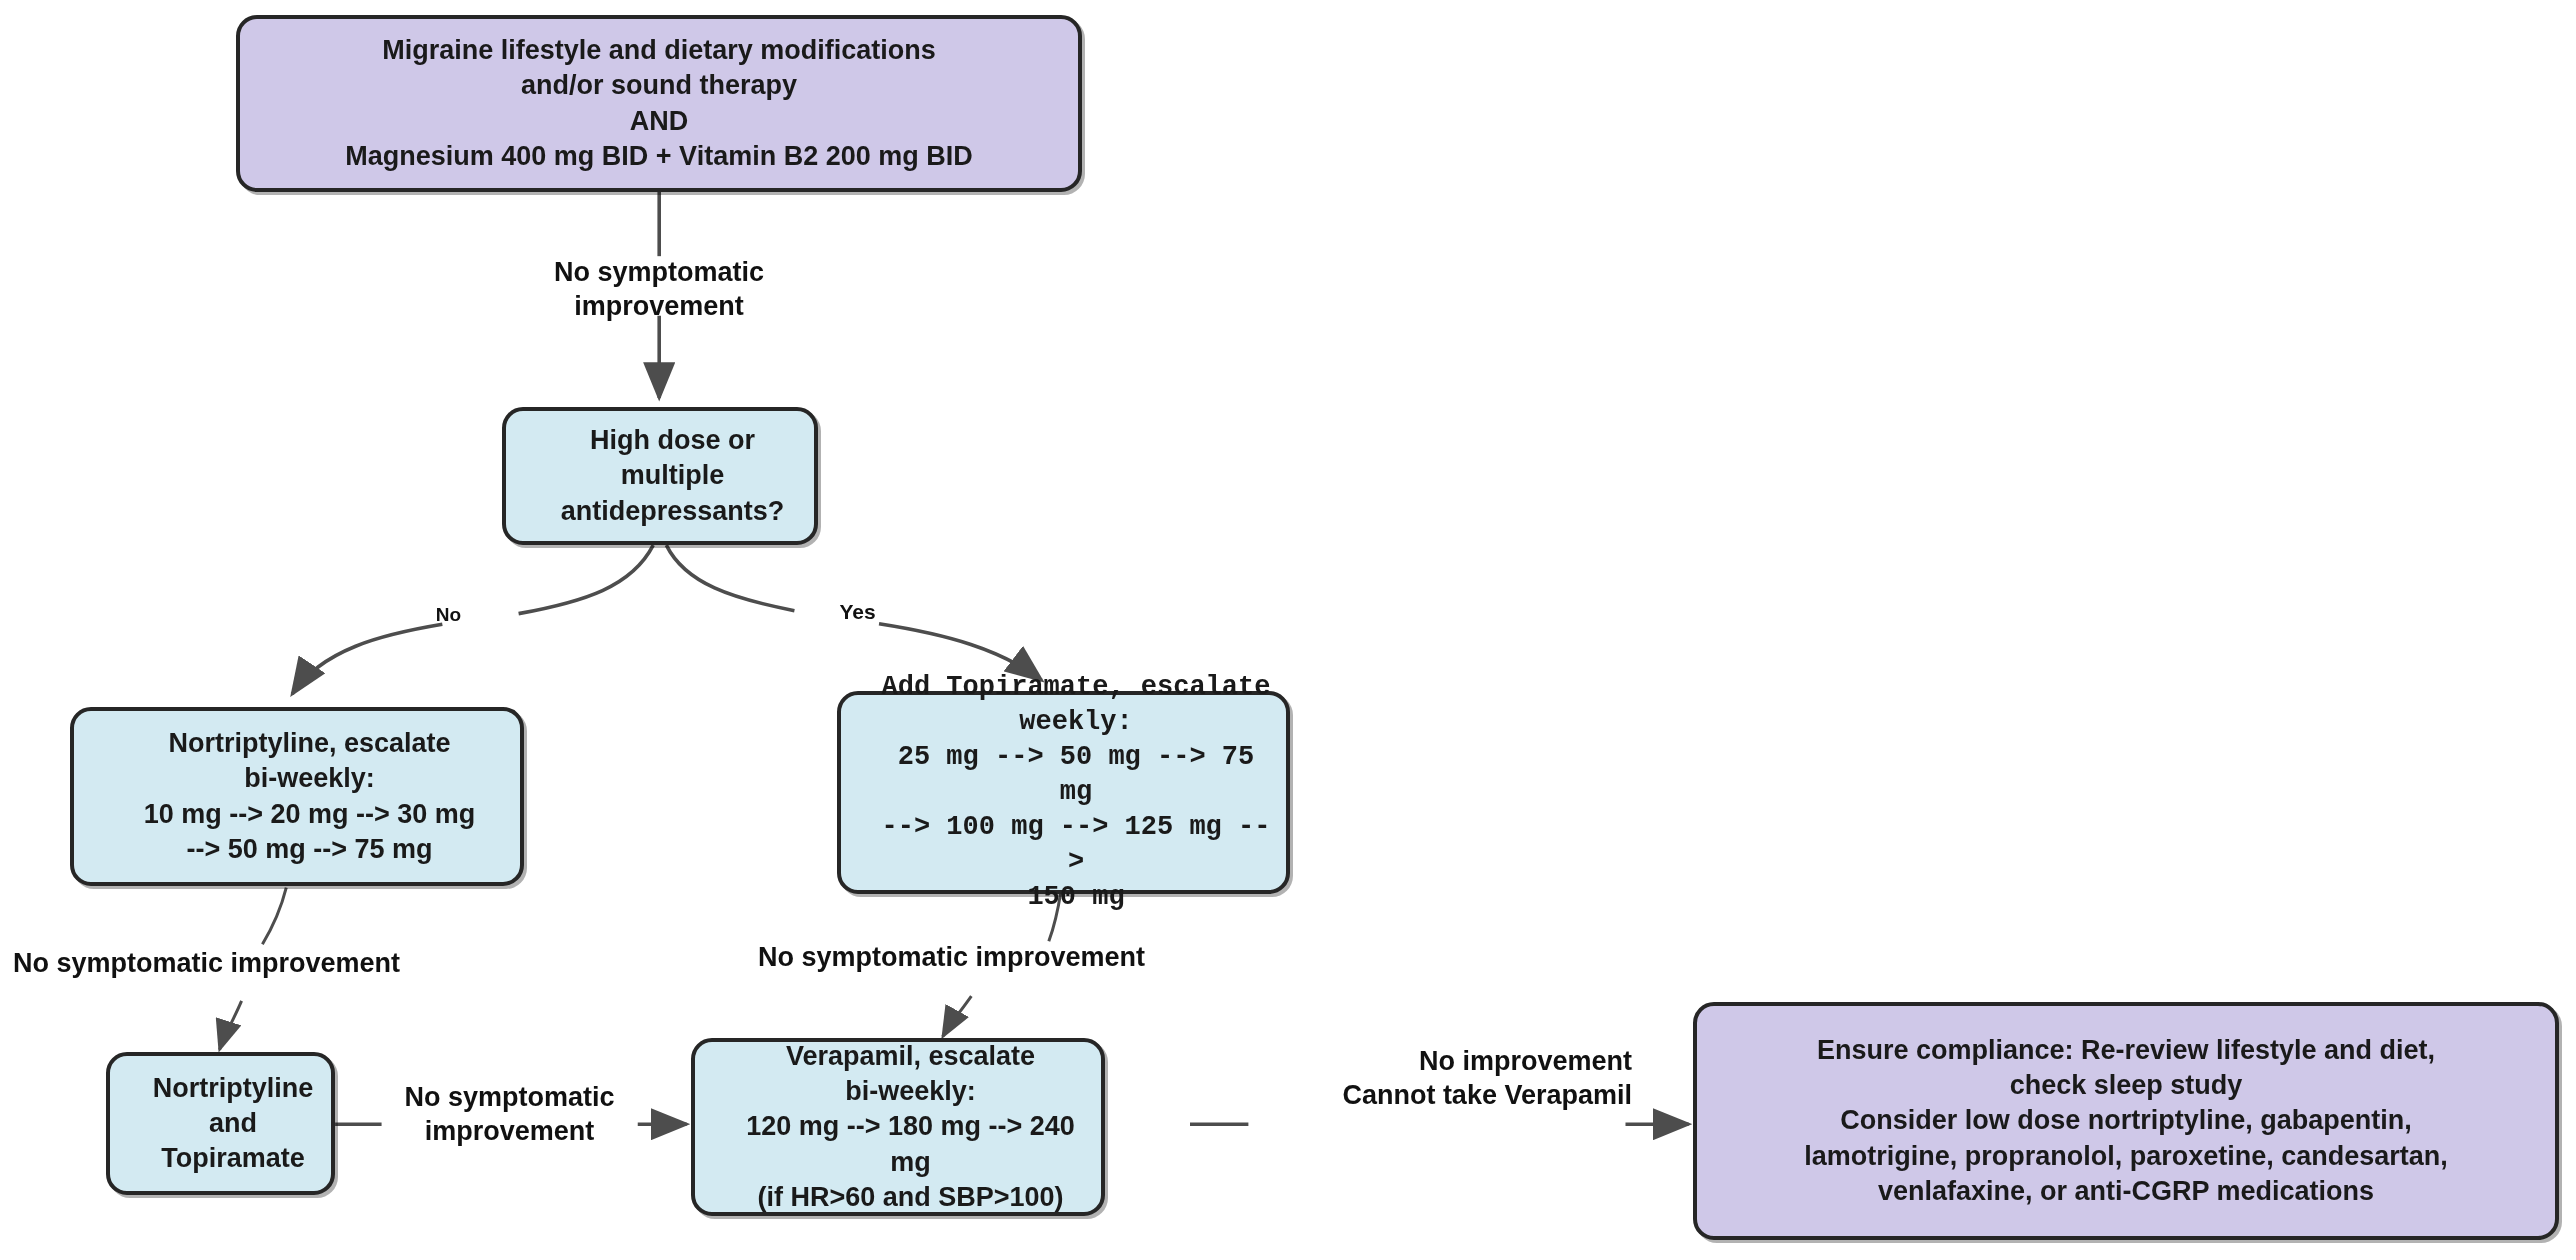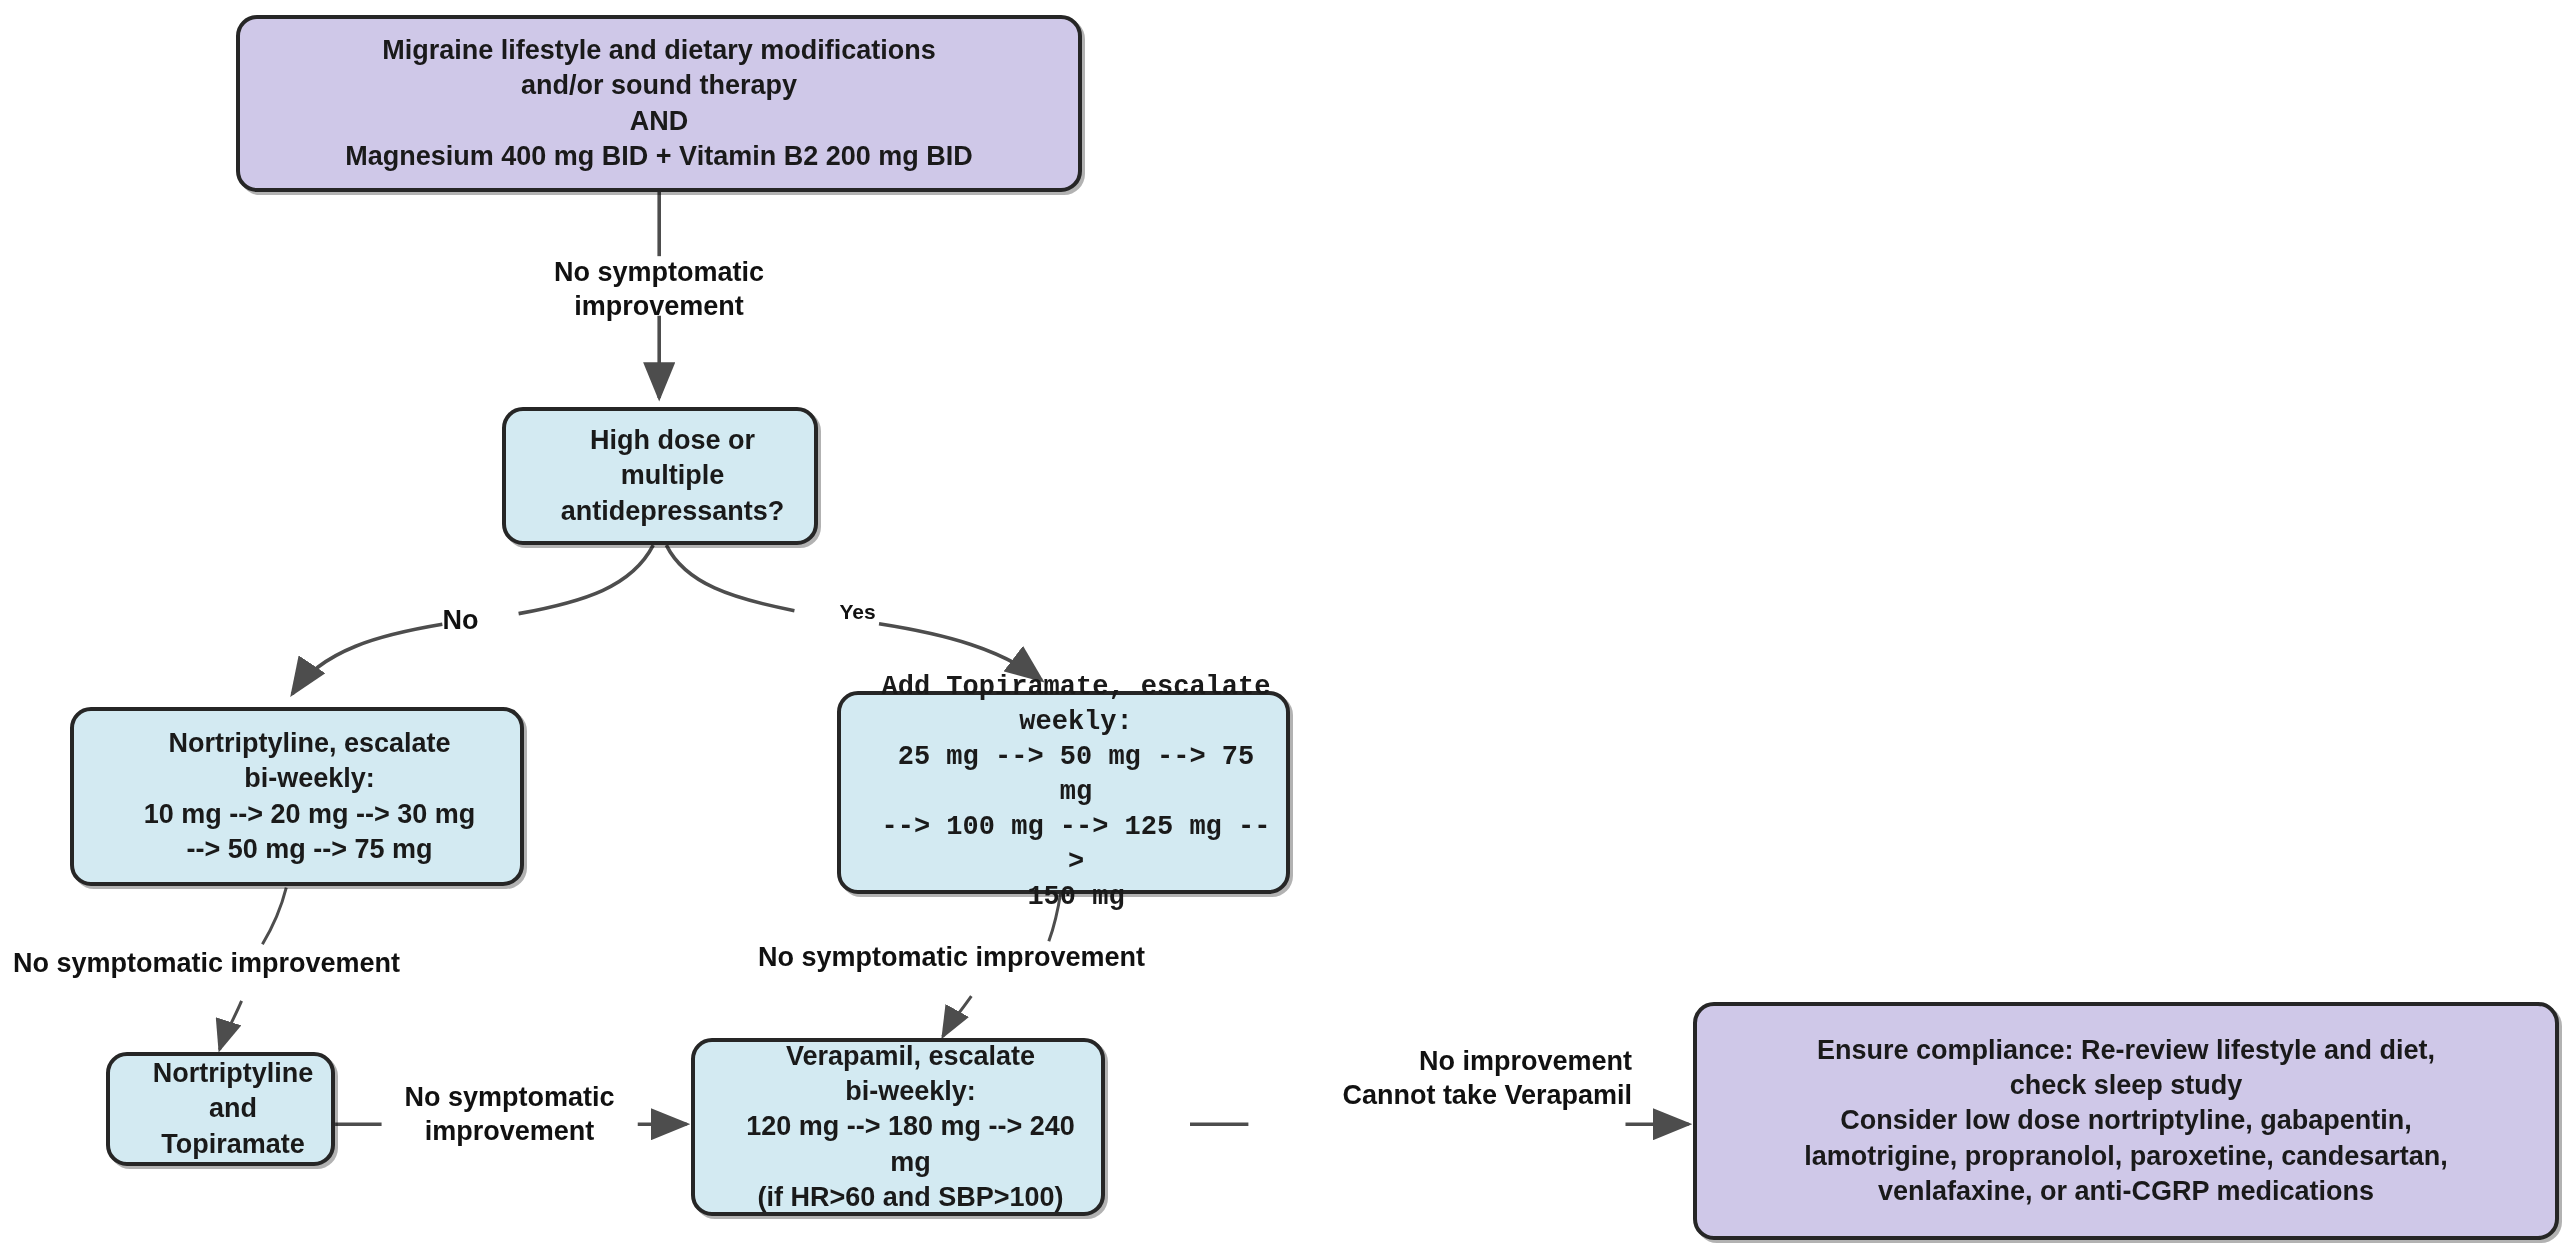--- a/index.html
+++ b/index.html
@@ -123,21 +123,21 @@
   </div>
 
   <div class="node-box fill-blue" style="left:837px; top:691px; width:453px; height:203px; font-size:27px;font-family:Liberation Mono, monospace;">
     <span class="txt">Add Topiramate, escalate
 weekly:
 25 mg --&gt; 50 mg --&gt; 75 mg
 --&gt; 100 mg --&gt; 125 mg --&gt;
 150 mg</span>
   </div>
 
-  <div class="node-box fill-blue" style="left:106px; top:1052px; width:229px; height:114px; font-size:27px;">
+  <div class="node-box fill-blue" style="left:106px; top:1052px; width:229px; height:143px; font-size:27px;">
     <span class="txt">Nortriptyline
 and
 Topiramate</span>
   </div>
 
   <div class="node-box fill-blue" style="left:691px; top:1038px; width:414px; height:178px; font-size:27px;">
     <span class="txt">Verapamil, escalate
 bi-weekly:
 120 mg --&gt; 180 mg --&gt; 240 mg
 (if HR&gt;60 and SBP&gt;100)</span>
@@ -147,21 +147,21 @@
     <span class="txt">Ensure compliance: Re-review lifestyle and diet,
 check sleep study
 Consider low dose nortriptyline, gabapentin,
 lamotrigine, propranolol, paroxetine, candesartan,
 venlafaxine, or anti-CGRP medications</span>
   </div>
 
   <div class="edge-label" style="left:510px; top:255px; width:298px; font-size:27px;">No symptomatic
 improvement</div>
 
-  <div class="edge-label" style="left:422px; top:603px; width:77px; font-size:27px;">No</div>
+  <div class="edge-label" style="left:410px; top:603px; width:77px; font-size:19px;">No</div>
 
   <div class="edge-label" style="left:816px; top:599px; width:83px; font-size:21px;">Yes</div>
 
   <div class="edge-label el-left" style="left:13px; top:946px; width:536px; font-size:27px;">No symptomatic improvement</div>
 
   <div class="edge-label el-left" style="left:758px; top:940px; width:536px; font-size:27px;">No symptomatic improvement</div>
 
   <div class="edge-label" style="left:375px; top:1080px; width:269px; font-size:27px;">No symptomatic
 improvement</div>
 

